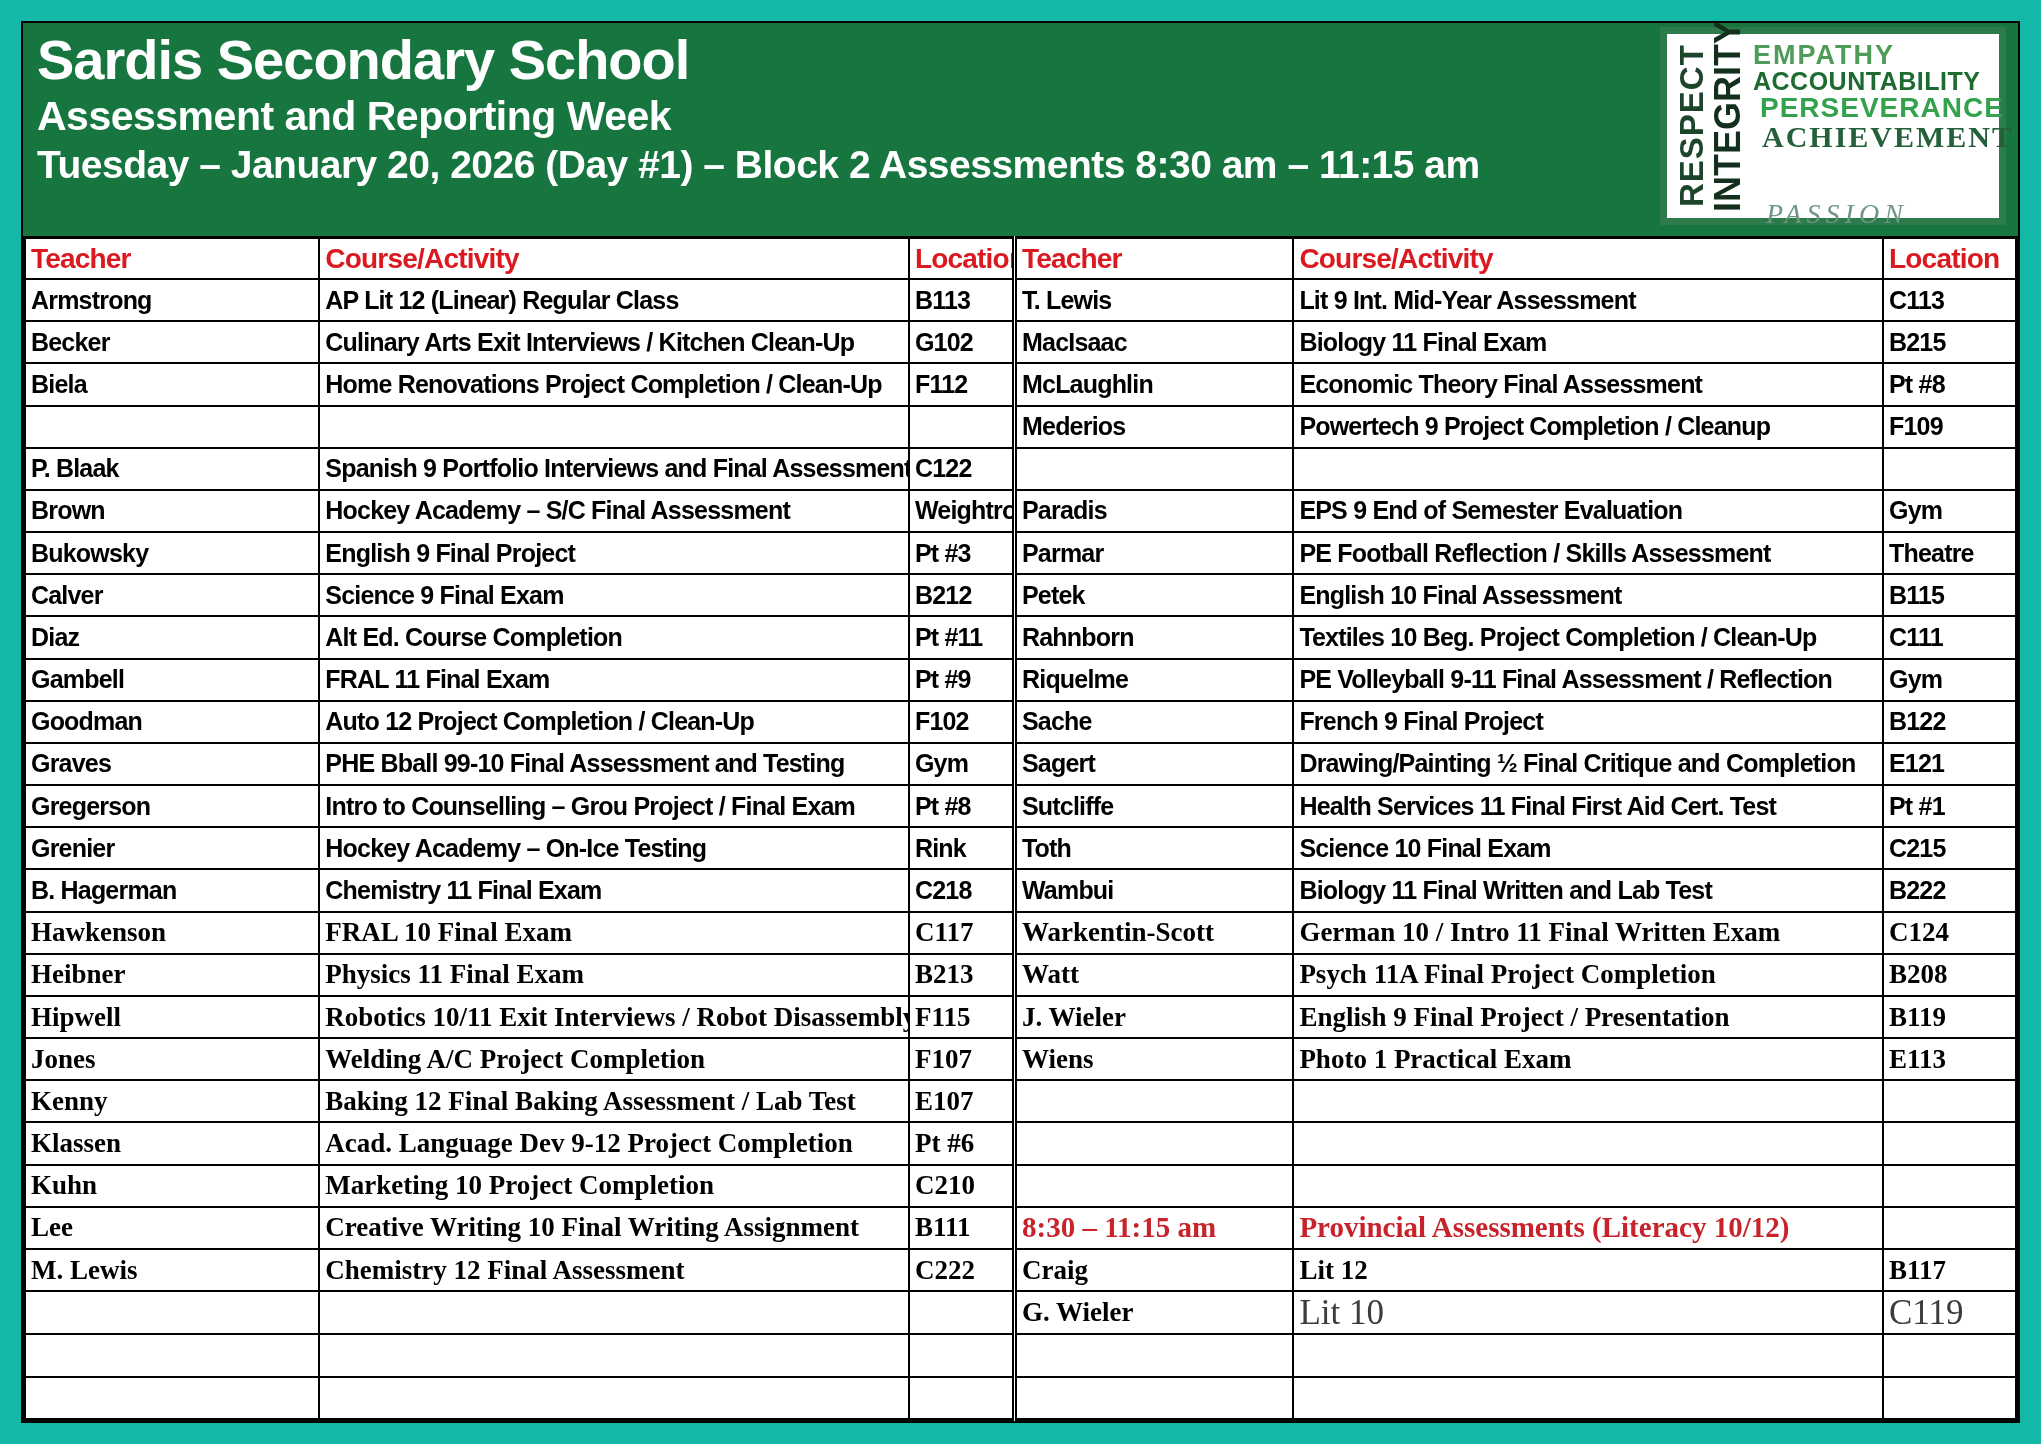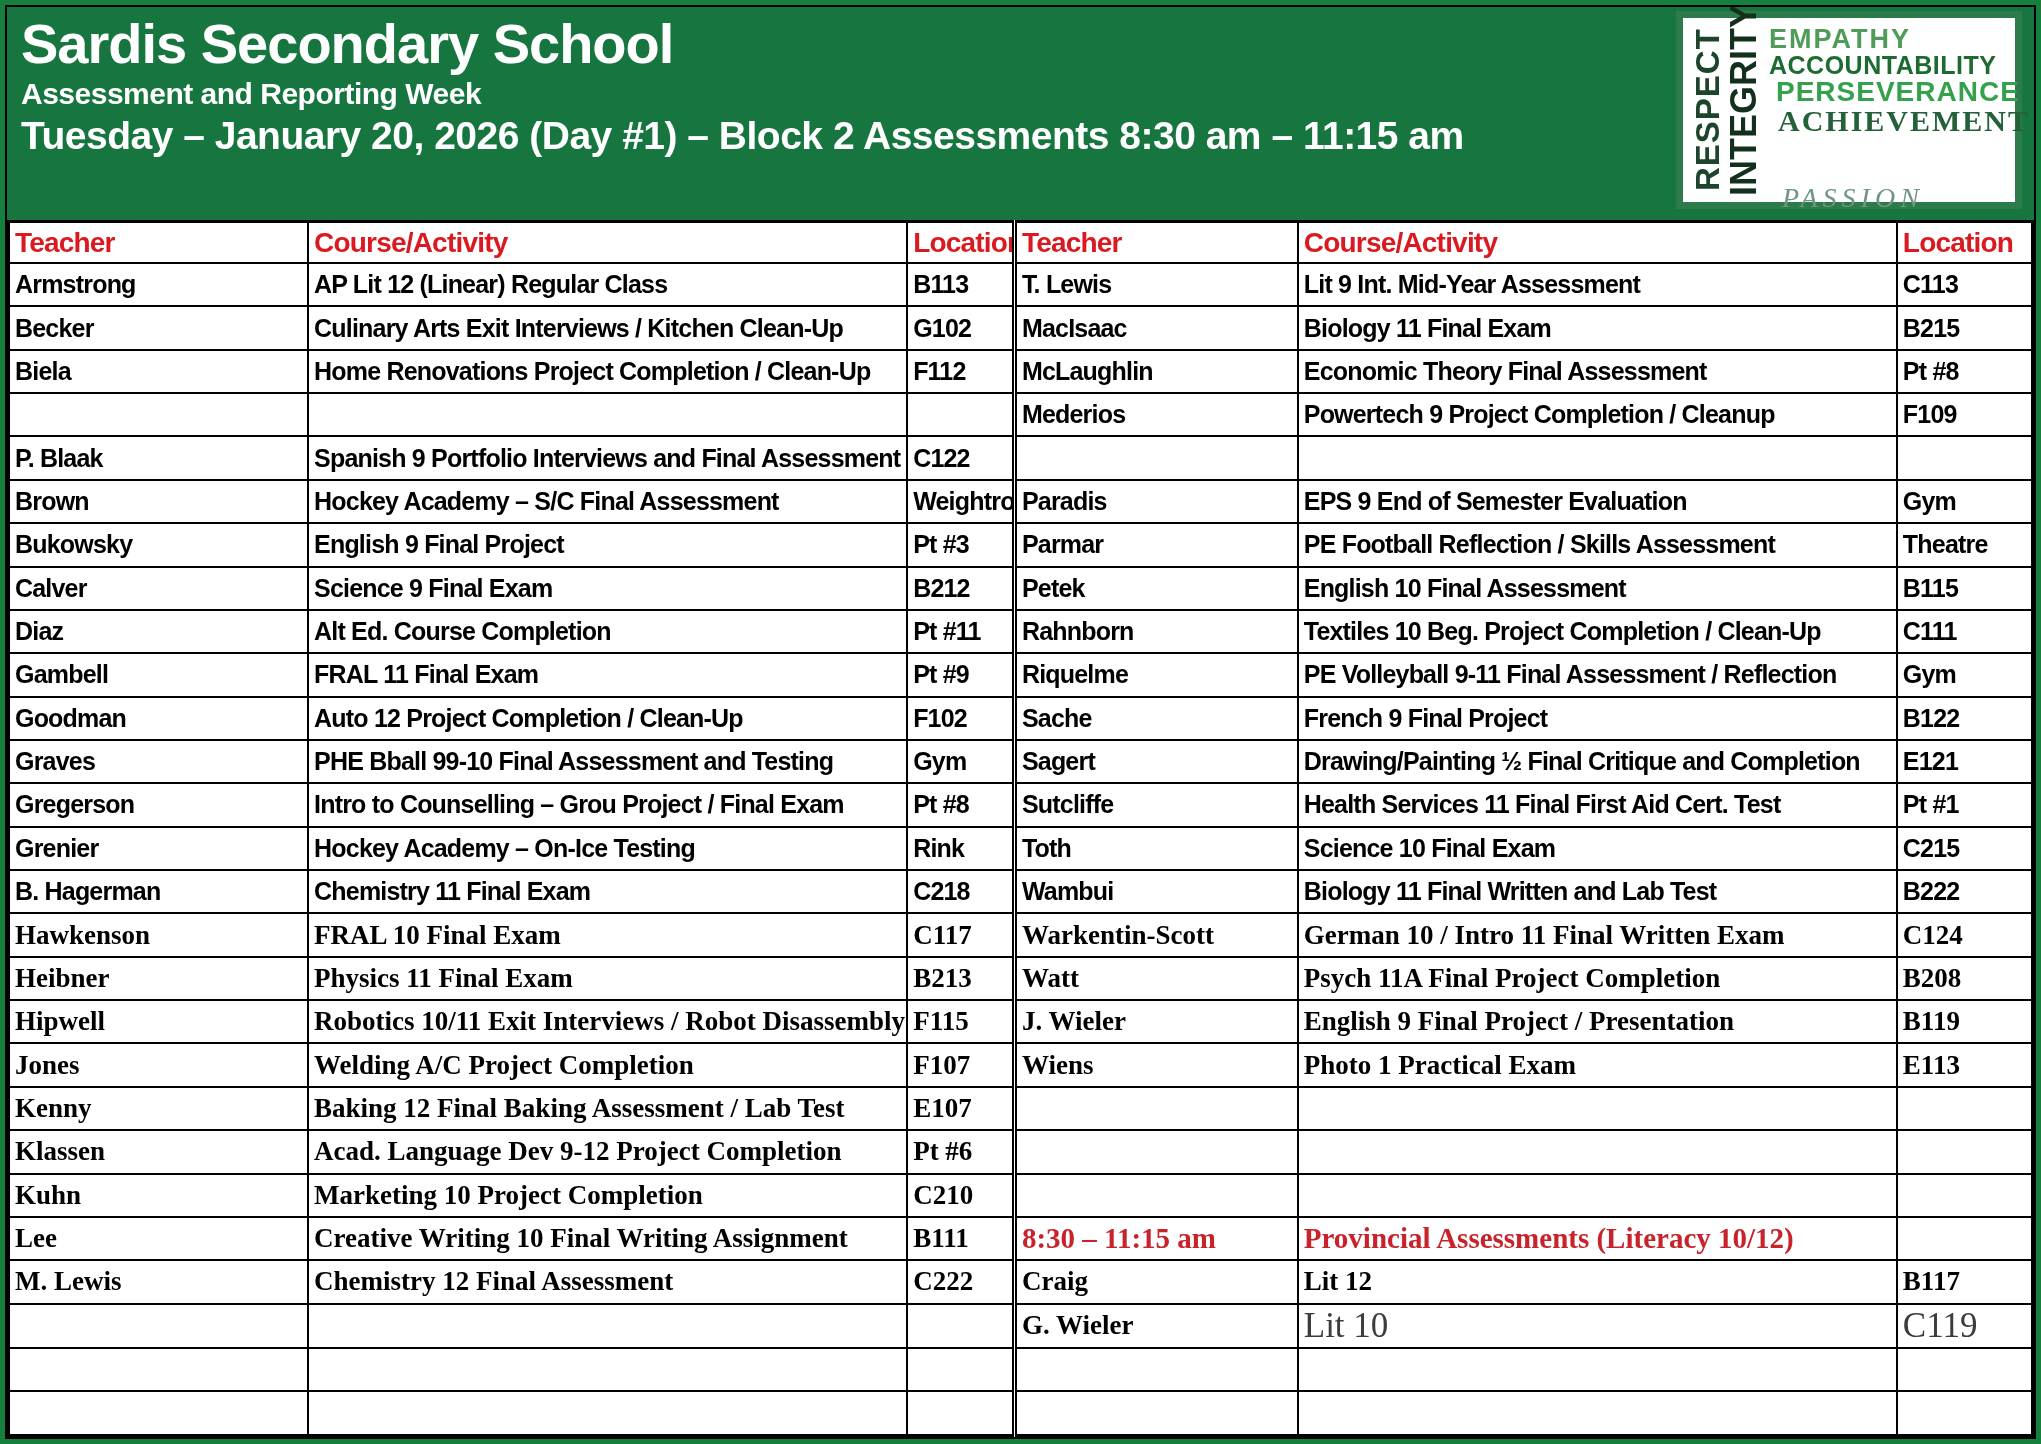--- a/index.html
+++ b/index.html
@@ -1,24 +1,24 @@
 <!DOCTYPE html>
 <html style="--green: #17763f; --logo-green: #2d7b4b; --red: #da1a20; --accent-red: #c8232b;"><head>
 <meta charset="utf-8">
 <style>
   html,body{margin:0;padding:0;background:#ffffff;}
-  .page{width:2041px;height:1444px;box-sizing:border-box;padding:5px;background:#15803d;
+  .page{width:2041px;height:1444px;box-sizing:border-box;padding:21px;background:#14b8a6;
         font-family:"Liberation Sans",sans-serif;}
   .sheet{height:100%;box-sizing:border-box;border:2px solid #000;display:flex;flex-direction:column;}
 
   
   .banner{flex:0 0 213px;background:var(--green,#17763f);position:relative;
           padding:6px 0 0 14px;box-sizing:border-box;color:#fff;overflow:hidden;}
   .banner .title{font-size:56px;font-weight:bold;line-height:1.12;letter-spacing:-1px;}
-  .banner .subtitle{font-size:30px;font-weight:bold;line-height:1.18;letter-spacing:-0.5px;}
+  .banner .subtitle{font-size:41px;font-weight:bold;line-height:1.18;letter-spacing:-0.5px;}
   .banner .dateline{font-size:39px;font-weight:bold;line-height:1.3;letter-spacing:-0.5px;}
 
   
   .logo{position:absolute;top:4px;right:12px;width:346px;height:198px;background:#fff;
         border:7px solid var(--logo-green,#2d7b4b);box-sizing:border-box;display:flex;
         align-items:stretch;padding:6px 4px 6px 8px;}
   .vword{writing-mode:vertical-rl;transform:rotate(180deg);text-align:center;
          font-weight:bold;line-height:1;}
   .vw1{font-size:33px;letter-spacing:1px;}
   .vw2{font-size:36px;letter-spacing:0;margin-left:2px;}

